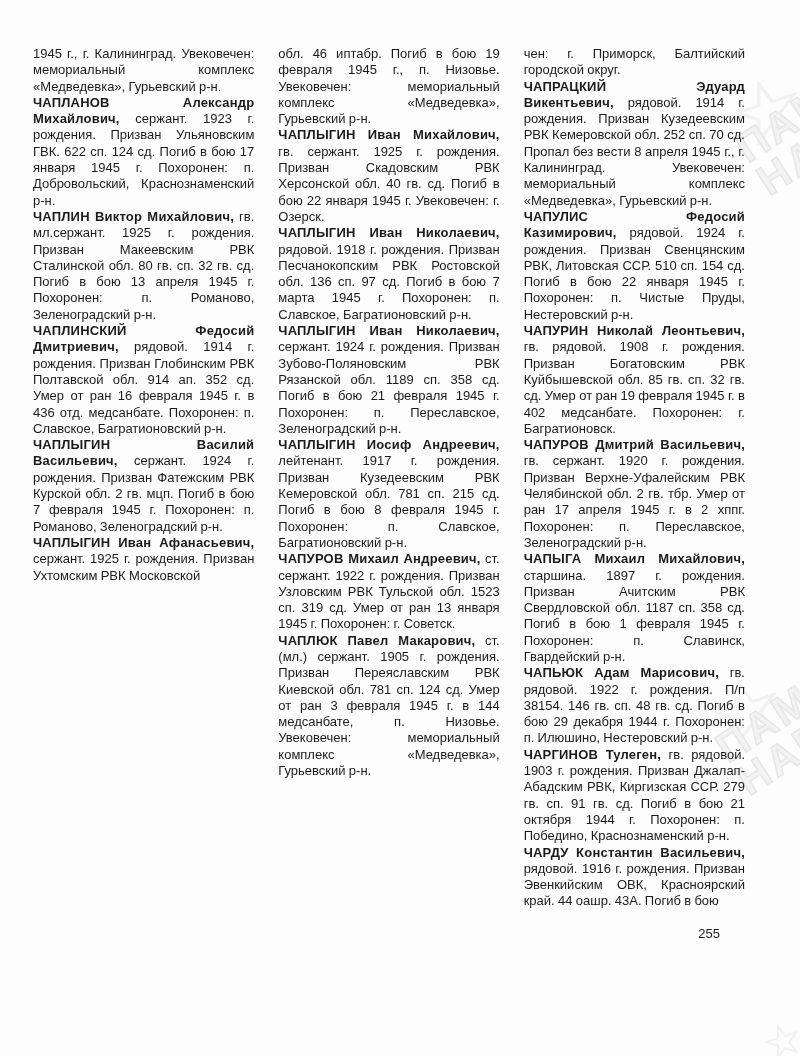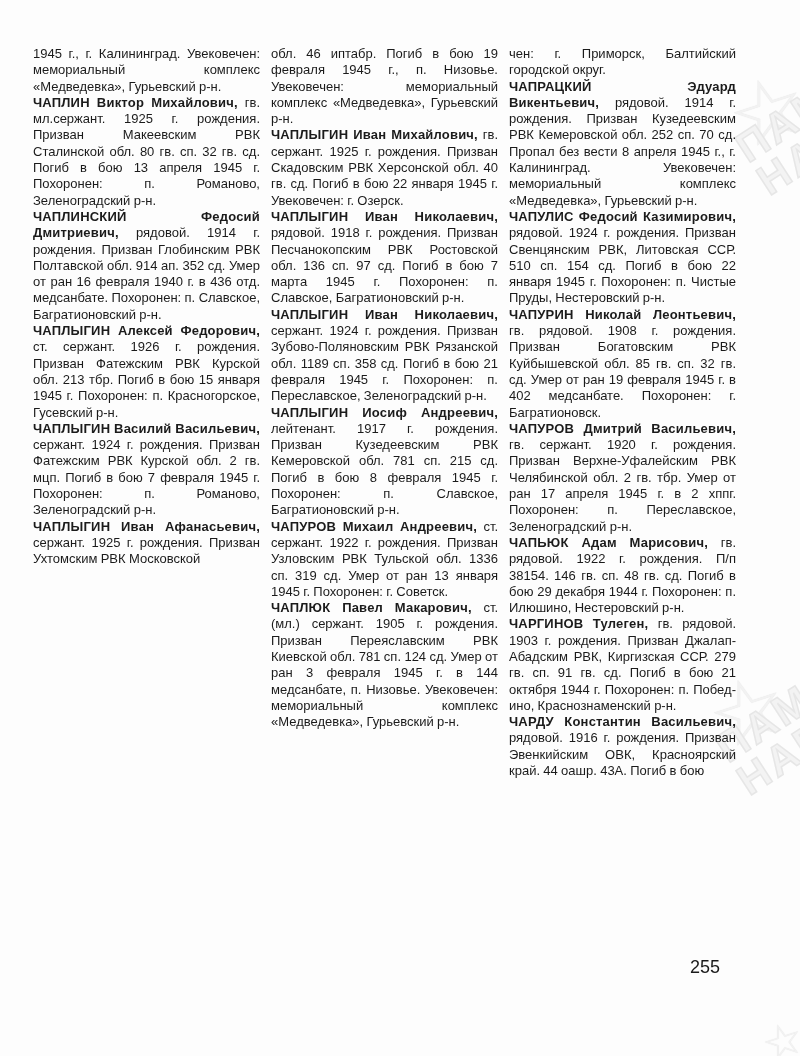--- a/index.html
+++ b/index.html
@@ -15,21 +15,21 @@
     overflow: hidden;
     font-family: "Liberation Sans", sans-serif;
     color: #1b1b1b;
   }
   .columns {
     position: absolute;
     left: 33px;
     top: 46px;
     width: 712px;
     display: flex;
-    gap: 11px;
+    gap: 24px;
     z-index: 2;
   }
   .col {
     width: 227px;
     font-size: 13px;
     line-height: 16.3px;
     text-align: justify;
     hyphens: auto;
     -webkit-hyphens: auto;
     word-spacing: -0.3px;
@@ -37,23 +37,23 @@
   .entry {
     margin: 0;
     padding: 0;
   }
   .entry-name {
     font-weight: bold;
     letter-spacing: 0.2px;
   }
   .page-number {
     position: absolute;
-    top: 957px;
+    top: 926px;
     right: 80px;
-    font-size: 18px;
+    font-size: 13px;
     z-index: 2;
   }
   
   .wm-group {
     position: absolute;
     z-index: 1;
     pointer-events: none;
     user-select: none;
   }
   .wm-star {
@@ -103,41 +103,42 @@
     </div>
   </div>
 
   <div class="wm-group wm-corner">
     <div class="wm-star small">☆</div>
   </div>
 
   <div class="columns">
     <div class="col">
         <p class="entry"><span>1945 г., г. Калининград. Увековечен: мемориальный комплекс «Медведевка», Гурьевский р-н.</span></p>
+        <p class="entry"><b class="entry-name">ЧАПЛАНОВ Александр Михайлович,</b> <span>сержант. 1923 г. рождения. Призван Ульяновским ГВК. 622 сп. 124 сд. Погиб в бою 17 января 1945 г. Похоронен: п. Добровольский, Краснознаменский р-н.</span></p>
         <p class="entry"><b class="entry-name">ЧАПЛИН Виктор Михайлович,</b> <span>гв. мл.сержант. 1925 г. рождения. Призван Макеевским РВК Сталинской обл. 80 гв. сп. 32 гв. сд. Погиб в бою 13 апреля 1945 г. Похоронен: п. Романово, Зеленоградский р-н.</span></p>
-        <p class="entry"><b class="entry-name">ЧАПЛИНСКИЙ Федосий Дмитриевич,</b> <span>рядовой. 1914 г. рождения. Призван Глобинским РВК Полтавской обл. 914 ап. 352 сд. Умер от ран 16 февраля 1940 г. в 436 отд. медсанбате. Похоронен: п. Славское, Багратионовский р-н.</span></p>
-        <p class="entry"><b class="entry-name">ЧАПЛЫГИН Алексей Федорович,</b> <span>ст. сержант. 1926 г. рождения. Призван Фатежским РВК Курской обл. 213 тбр. Погиб в бою 15 января 1945 г. Похоронен: п. Красногорское, Гусевский р-н.</span></p>
+        <p class="entry"><b class="entry-name">ЧАПЛИНСКИЙ Федосий Дмитриевич,</b> <span>рядовой. 1914 г. рождения. Призван Глобинским РВК Полтавской обл. 914 ап. 352 сд. Умер от ран 16 февраля 1945 г. в 436 отд. медсанбате. Похоронен: п. Славское, Багратионовский р-н.</span></p>
         <p class="entry"><b class="entry-name">ЧАПЛЫГИН Василий Васильевич,</b> <span>сержант. 1924 г. рождения. Призван Фатежским РВК Курской обл. 2 гв. мцп. Погиб в бою 7 февраля 1945 г. Похоронен: п. Романово, Зеленоградский р-н.</span></p>
         <p class="entry"><b class="entry-name">ЧАПЛЫГИН Иван Афанасьевич,</b> <span>сержант. 1925 г. рождения. Призван Ухтомским РВК Московской</span></p>
       </div>
     <div class="col">
         <p class="entry"><span>обл. 46 иптабр. Погиб в бою 19 февраля 1945 г., п. Низовье. Увековечен: мемориальный комплекс «Медведевка», Гурьевский р-н.</span></p>
         <p class="entry"><b class="entry-name">ЧАПЛЫГИН Иван Михайлович,</b> <span>гв. сержант. 1925 г. рождения. Призван Скадовским РВК Херсонской обл. 40 гв. сд. Погиб в бою 22 января 1945 г. Увековечен: г. Озерск.</span></p>
         <p class="entry"><b class="entry-name">ЧАПЛЫГИН Иван Николаевич,</b> <span>рядовой. 1918 г. рождения. Призван Песчанокопским РВК Ростовской обл. 136 сп. 97 сд. Погиб в бою 7 марта 1945 г. Похоронен: п. Славское, Багратионовский р-н.</span></p>
         <p class="entry"><b class="entry-name">ЧАПЛЫГИН Иван Николаевич,</b> <span>сержант. 1924 г. рождения. Призван Зубово-Поляновским РВК Рязанской обл. 1189 сп. 358 сд. Погиб в бою 21 февраля 1945 г. Похоронен: п. Переславское, Зеленоградский р-н.</span></p>
         <p class="entry"><b class="entry-name">ЧАПЛЫГИН Иосиф Андреевич,</b> <span>лейтенант. 1917 г. рождения. Призван Кузедеевским РВК Кемеровской обл. 781 сп. 215 сд. Погиб в бою 8 февраля 1945 г. Похоронен: п. Славское, Багратионовский р-н.</span></p>
-        <p class="entry"><b class="entry-name">ЧАПУРОВ Михаил Андреевич,</b> <span>ст. сержант. 1922 г. рождения. Призван Узловским РВК Тульской обл. 1336 сп. 319 сд. Умер от ран 13 января 1945 г. Похоронен: г. Советск.</span></p>
+        <p class="entry"><b class="entry-name">ЧАПУРОВ Михаил Андреевич,</b> <span>ст. сержант. 1922 г. рождения. Призван Узловским РВК Тульской обл. 1523 сп. 319 сд. Умер от ран 13 января 1945 г. Похоронен: г. Советск.</span></p>
         <p class="entry"><b class="entry-name">ЧАПЛЮК Павел Макарович,</b> <span>ст. (мл.) сержант. 1905 г. рождения. Призван Переяславским РВК Киевской обл. 781 сп. 124 сд. Умер от ран 3 февраля 1945 г. в 144 медсанбате, п. Низовье. Увековечен: мемориальный комплекс «Медведевка», Гурьевский р-н.</span></p>
       </div>
     <div class="col">
         <p class="entry"><span>чен: г. Приморск, Балтийский городской округ.</span></p>
         <p class="entry"><b class="entry-name">ЧАПРАЦКИЙ Эдуард Викентьевич,</b> <span>рядовой. 1914 г. рождения. Призван Кузедеевским РВК Кемеровской обл. 252 сп. 70 сд. Пропал без вести 8 апреля 1945 г., г. Калининград. Увековечен: мемориальный комплекс «Медведевка», Гурьевский р-н.</span></p>
         <p class="entry"><b class="entry-name">ЧАПУЛИС Федосий Казимирович,</b> <span>рядовой. 1924 г. рождения. Призван Свенцянским РВК, Литовская ССР. 510 сп. 154 сд. Погиб в бою 22 января 1945 г. Похоронен: п. Чистые Пруды, Нестеровский р-н.</span></p>
         <p class="entry"><b class="entry-name">ЧАПУРИН Николай Леонтьевич,</b> <span>гв. рядовой. 1908 г. рождения. Призван Богатовским РВК Куйбышевской обл. 85 гв. сп. 32 гв. сд. Умер от ран 19 февраля 1945 г. в 402 медсанбате. Похоронен: г. Багратионовск.</span></p>
         <p class="entry"><b class="entry-name">ЧАПУРОВ Дмитрий Васильевич,</b> <span>гв. сержант. 1920 г. рождения. Призван Верхне-Уфалейским РВК Челябинской обл. 2 гв. тбр. Умер от ран 17 апреля 1945 г. в 2 хппг. Похоронен: п. Переславское, Зеленоградский р-н.</span></p>
+        <p class="entry"><b class="entry-name">ЧАПЫГА Михаил Михайлович,</b> <span>старшина. 1897 г. рождения. Призван Ачитским РВК Свердловской обл. 1187 сп. 358 сд. Погиб в бою 1 февраля 1945 г. Похоронен: п. Славинск, Гвардейский р-н.</span></p>
         <p class="entry"><b class="entry-name">ЧАПЬЮК Адам Марисович,</b> <span>гв. рядовой. 1922 г. рождения. П/п 38154. 146 гв. сп. 48 гв. сд. Погиб в бою 29 декабря 1944 г. Похоронен: п. Илюшино, Нестеровский р-н.</span></p>
         <p class="entry"><b class="entry-name">ЧАРГИНОВ Тулеген,</b> <span>гв. рядовой. 1903 г. рождения. Призван Джалап-Абадским РВК, Киргизская ССР. 279 гв. сп. 91 гв. сд. Погиб в бою 21 октября 1944 г. Похоронен: п. Побед­ино, Краснознаменский р-н.</span></p>
         <p class="entry"><b class="entry-name">ЧАРДУ Константин Васильевич,</b> <span>рядовой. 1916 г. рождения. Призван Эвенкийским ОВК, Красноярский край. 44 оашр. 43А. Погиб в бою</span></p>
       </div>
   </div>
 
   <div class="page-number">255</div>
 
 </div>
 

